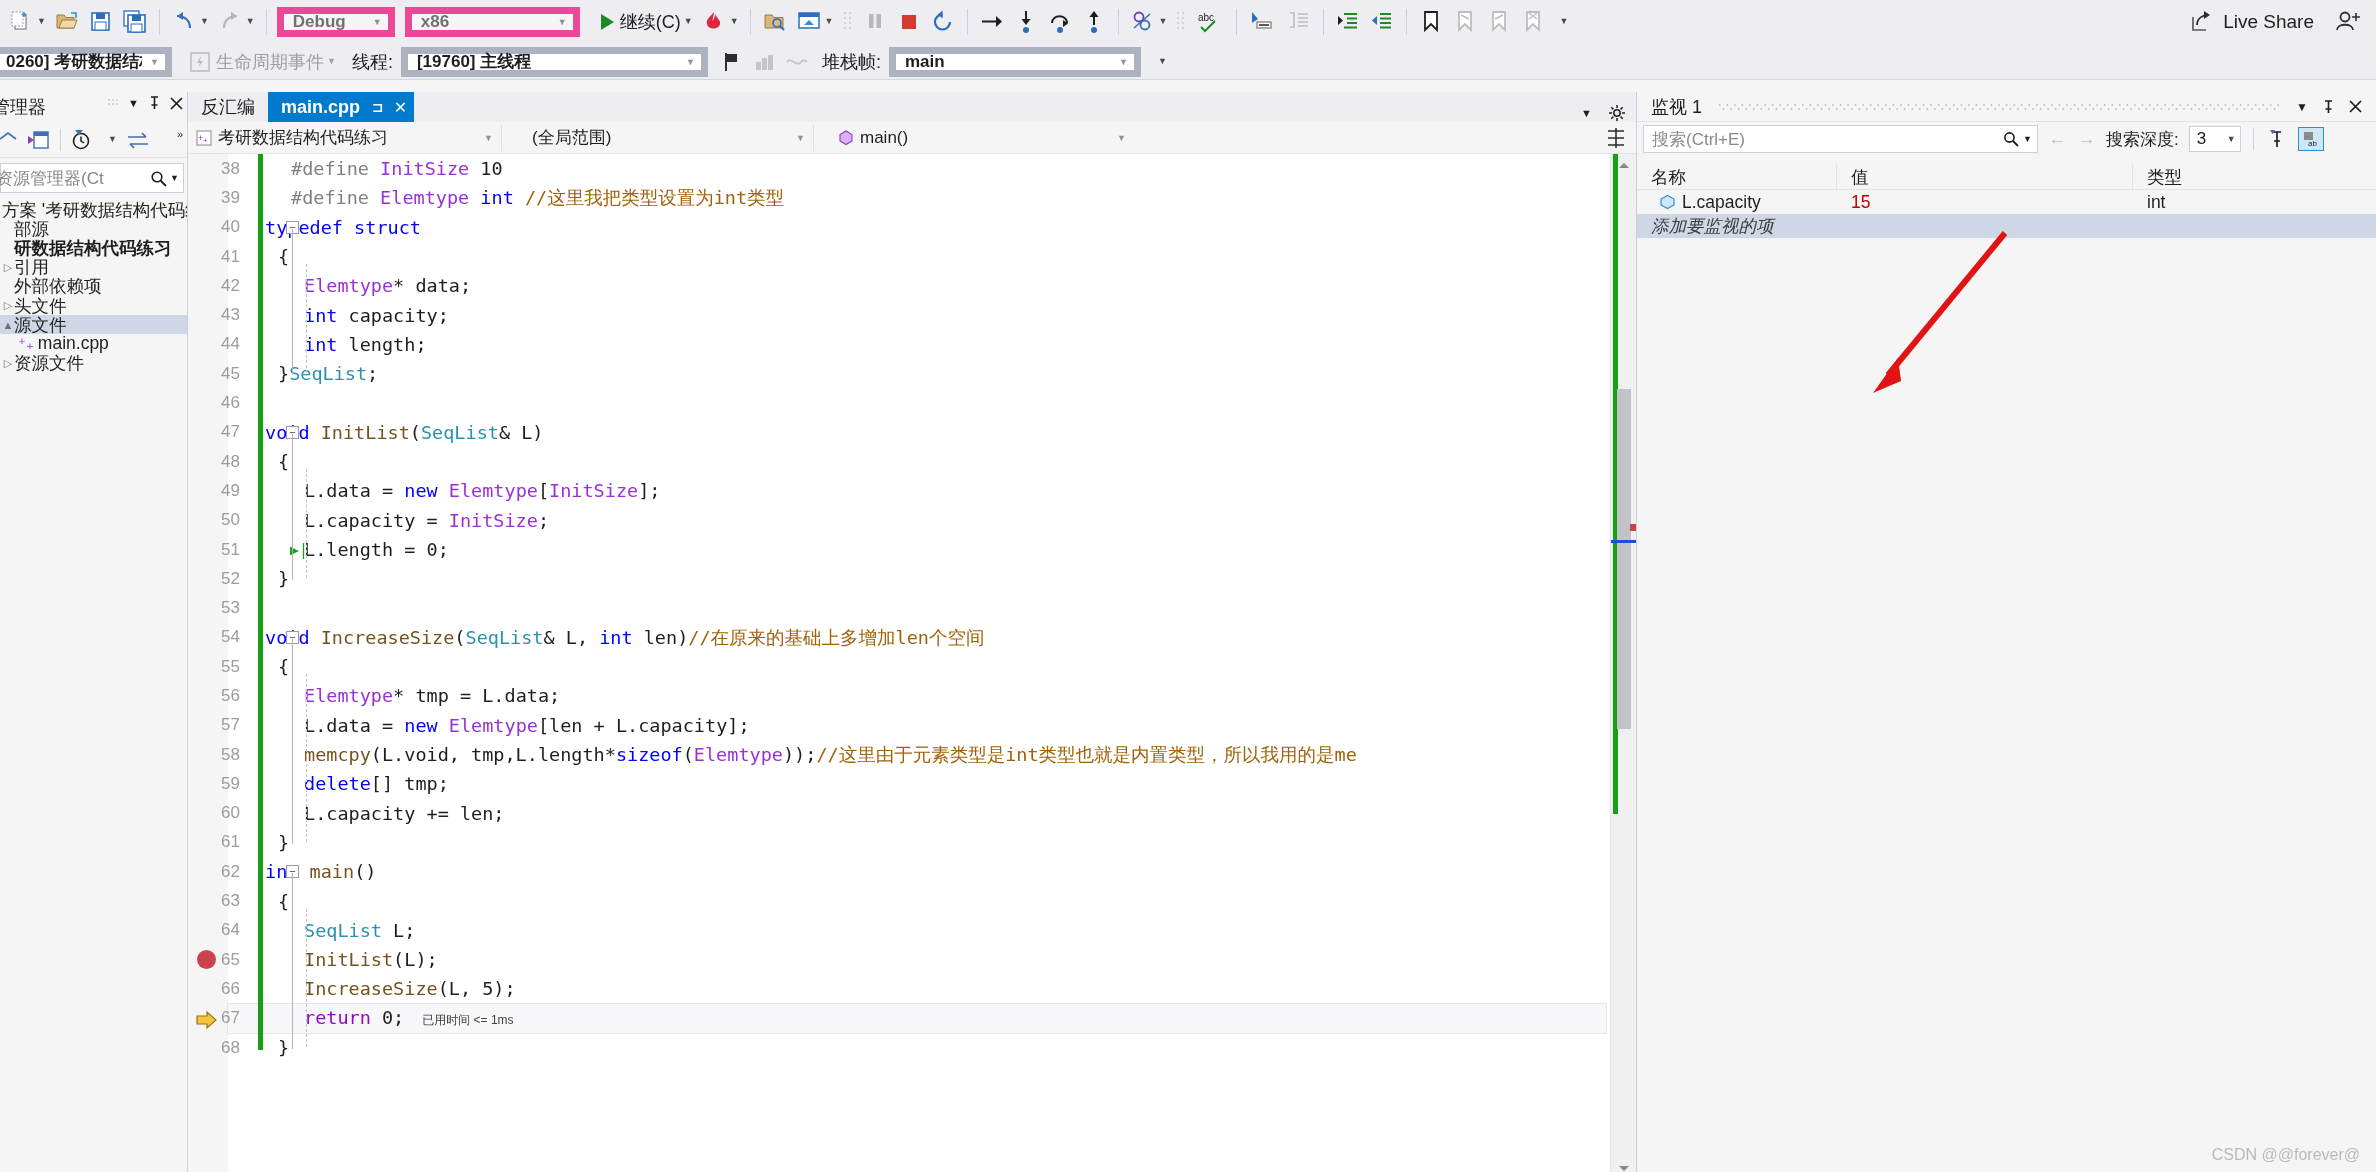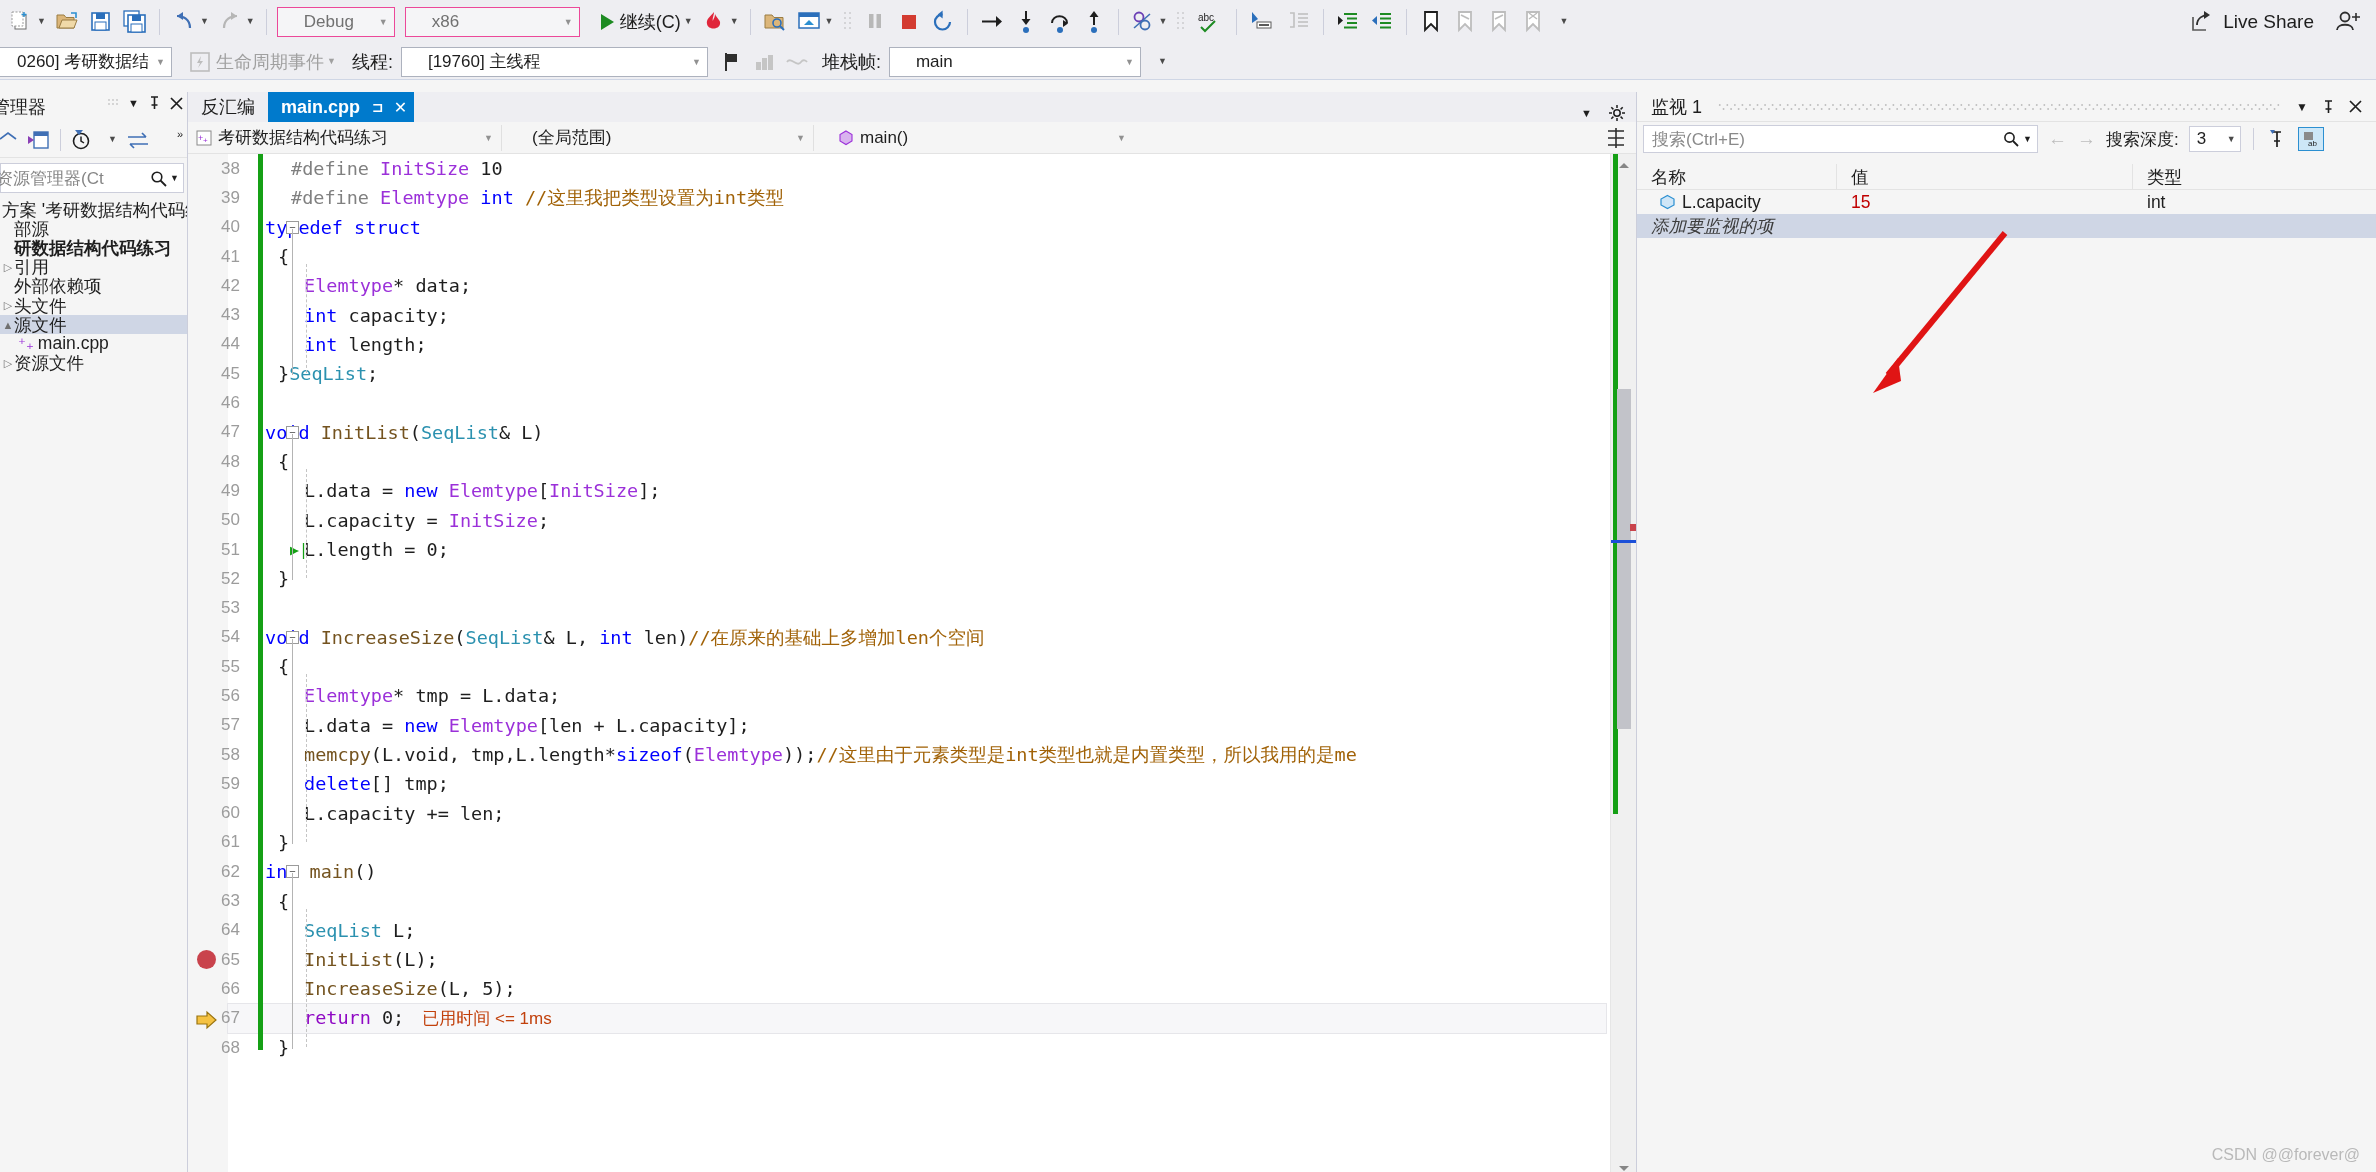--- a/index.html
+++ b/index.html
@@ -19,23 +19,23 @@
   .toolbar1 {
     position:absolute; left:0; top:0; width:2376px; height:44px;
     background:#eeeef2; display:flex; align-items:center;
     border-bottom:1px solid #eeeef2;
   }
   .tb-item { display:flex; align-items:center; height:36px; padding:0 4px; cursor:default; }
   .tb-sep { width:1px; height:26px; background:#cccedb; margin:0 7px; }
   .caret { font-size:9px; color:#4a4a4a; margin-left:3px; line-height:1; }
 
   .combo {
-    height:30px; border:1px solid #ec4899; background:#f5f5f7;
+    height:30px; border:7px solid #ec4899; background:#f5f5f7;
     display:flex; align-items:center; justify-content:space-between;
-    padding:0 6px 0 26px; color:#717171; font-size:17px;
+    padding:0 6px 0 9px; color:#717171; font-size:17px;font-weight:bold;
   }
   .combo .cv { white-space:nowrap; overflow:hidden; }
   .combo-arrow { font-size:9px; color:#919191; margin-left:8px;}
 
   .continue-txt { font-size:18px; color:#1e1e1e; margin-left:2px; white-space:nowrap;}
 
   .liveshare {
     position:absolute; right:62px; top:6px; height:32px;
     display:flex; align-items:center; gap:8px; font-size:19px; color:#1e1e1e;
   }
@@ -146,21 +146,21 @@
 
   .bp {
     position:absolute; width:19px; height:19px; border-radius:50%;
     background:#c9434c; left:9px;
   }
   .ipArrow {
     position:absolute; left:7px; width:24px; height:22px;
   }
 
   .inline-note {
-    margin-left:18px; color:#c2410c; font-size:17px;
+    margin-left:18px; color:#404040; font-size:12px;
     font-family:"Liberation Sans",sans-serif;
   }
 
   
   .vscroll {
     position:absolute; right:0; top:0; width:26px; bottom:0;
     background:#f0f0f0; border-left:1px solid #e6e6e6;
   }
   .vscroll .thumb {
     position:absolute; left:6px; width:14px; background:#c2c3c9; border-radius:0;

